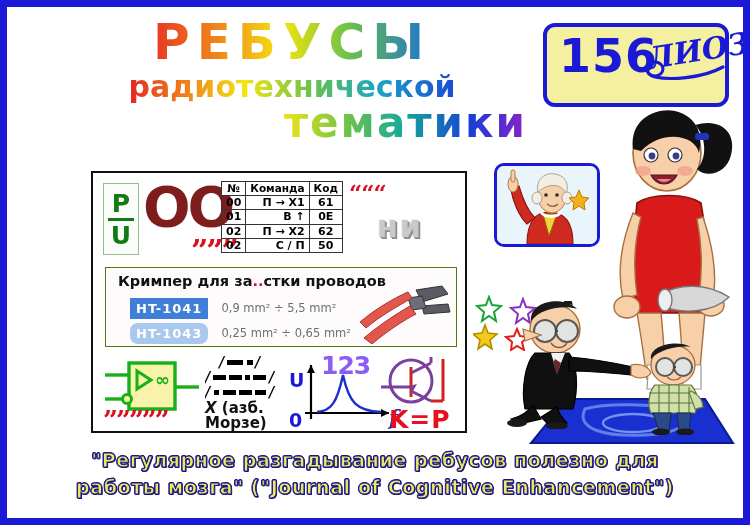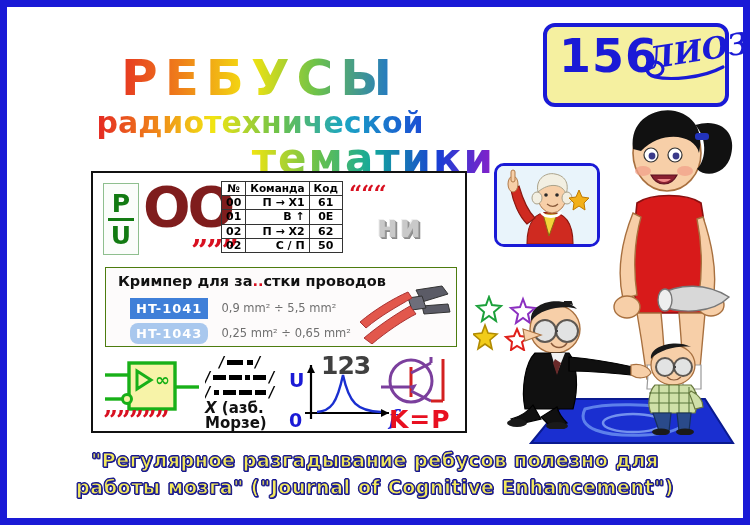--- a/index.html
+++ b/index.html
@@ -9,21 +9,21 @@
     font-family:"Liberation Sans","DejaVu Sans",sans-serif;
   }
   #poster{
     position:relative;width:750px;height:525px;
     box-sizing:border-box;
     border:7px solid #1a1ad6;
     background:#ffffff;
   }
 
   
-  .title-block{position:absolute;left:18px;top:10px;width:470px;text-align:center;margin-top:36px;}
+  .title-block{position:absolute;left:50px;top:10px;width:470px;text-align:center;}
   .t-line1{
     font-size:50px;font-weight:bold;letter-spacing:7px;line-height:1.02;
     font-family:"DejaVu Sans",sans-serif;
     background:linear-gradient(90deg,#c4149c 0%,#e31e24 16%,#ef7f1a 33%,#f4e310 48%,#6cc24a 62%,#1a6fd4 80%,#8b1fc9 100%);
     -webkit-background-clip:text;background-clip:text;color:transparent;
     -webkit-text-fill-color:transparent;
   }
   .t-line2{
     font-size:30px;font-weight:bold;letter-spacing:0px;line-height:1.1;margin-top:2px;
     font-family:"DejaVu Sans",sans-serif;
@@ -139,21 +139,21 @@
     position:absolute;left:112px;top:228px;font-size:15px;font-weight:bold;color:#111;
     font-family:"DejaVu Sans",sans-serif;line-height:1.02;
   }
   .morse-cap .xit{font-style:italic;}
 
   
   .graph{position:absolute;left:196px;top:180px;}
   .g-u{position:absolute;left:196px;top:196px;font-size:19px;font-weight:bold;color:#1a1ad6;font-family:"DejaVu Sans",sans-serif;}
   .g-0{position:absolute;left:196px;top:236px;font-size:19px;font-weight:bold;color:#1a1ad6;font-family:"DejaVu Sans",sans-serif;}
   .g-f{position:absolute;left:296px;top:232px;font-size:21px;font-weight:bold;font-style:italic;color:#1a1ad6;font-family:"DejaVu Serif",serif;}
-  .g-123{position:absolute;left:228px;top:178px;font-size:25px;font-weight:bold;color:#404040;font-family:"DejaVu Sans",sans-serif;letter-spacing:-1px;}
+  .g-123{position:absolute;left:228px;top:178px;font-size:25px;font-weight:bold;color:#8b5cf6;font-family:"DejaVu Sans",sans-serif;letter-spacing:-1px;}
 
   
   .trans{position:absolute;left:288px;top:184px;}
   .kp{
     position:absolute;left:296px;top:232px;font-size:25px;font-weight:bold;color:#e81020;
     font-family:"DejaVu Sans",sans-serif;letter-spacing:1px;
   }
 
   
   .portrait{

